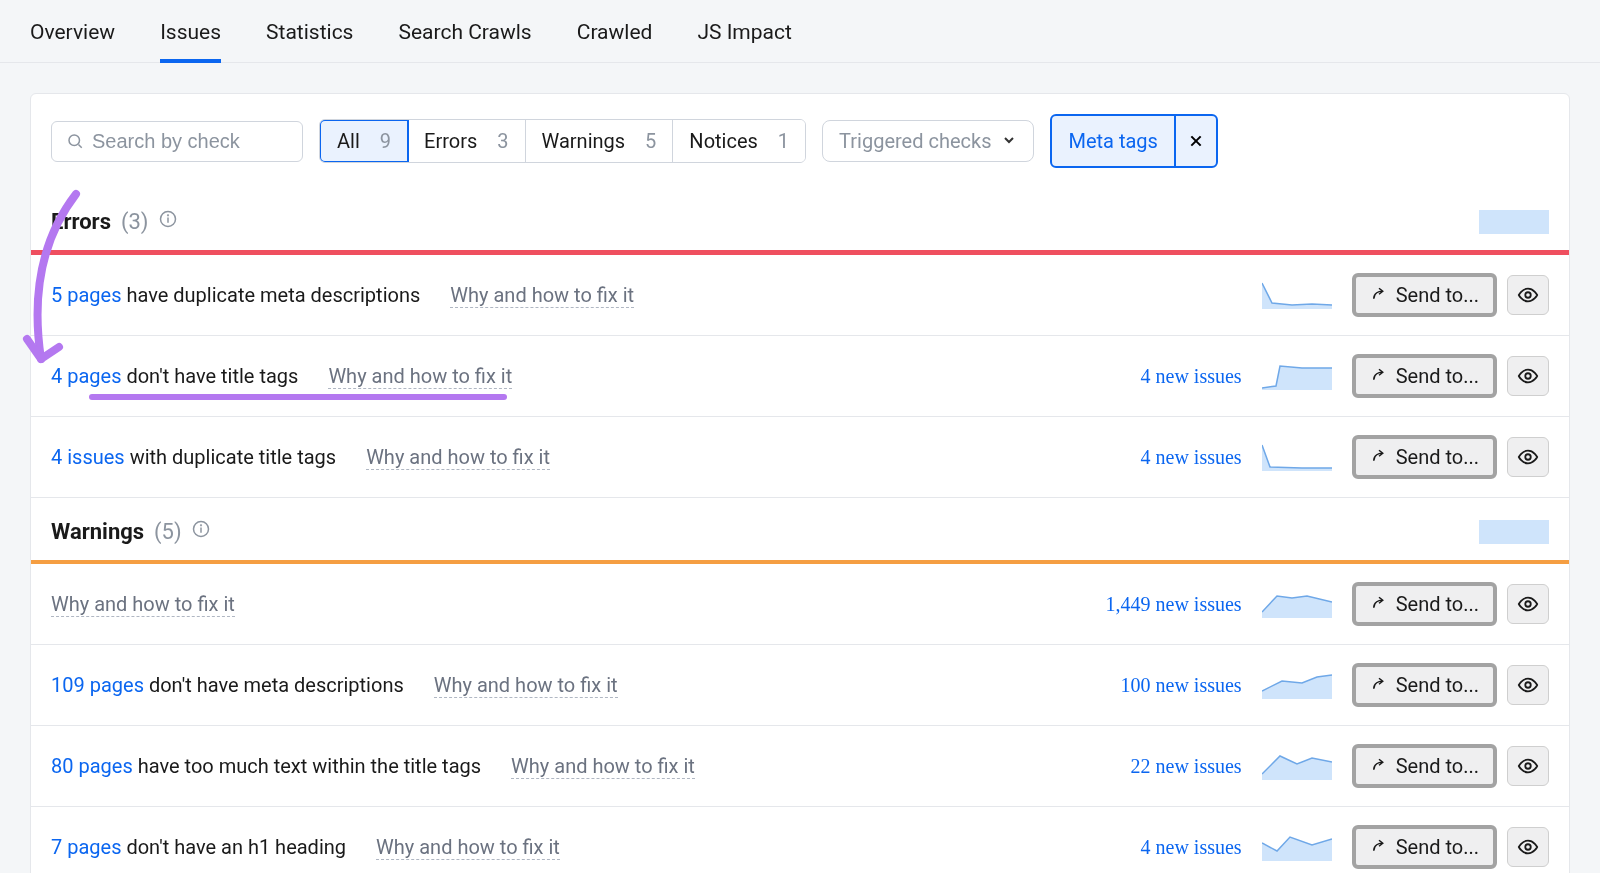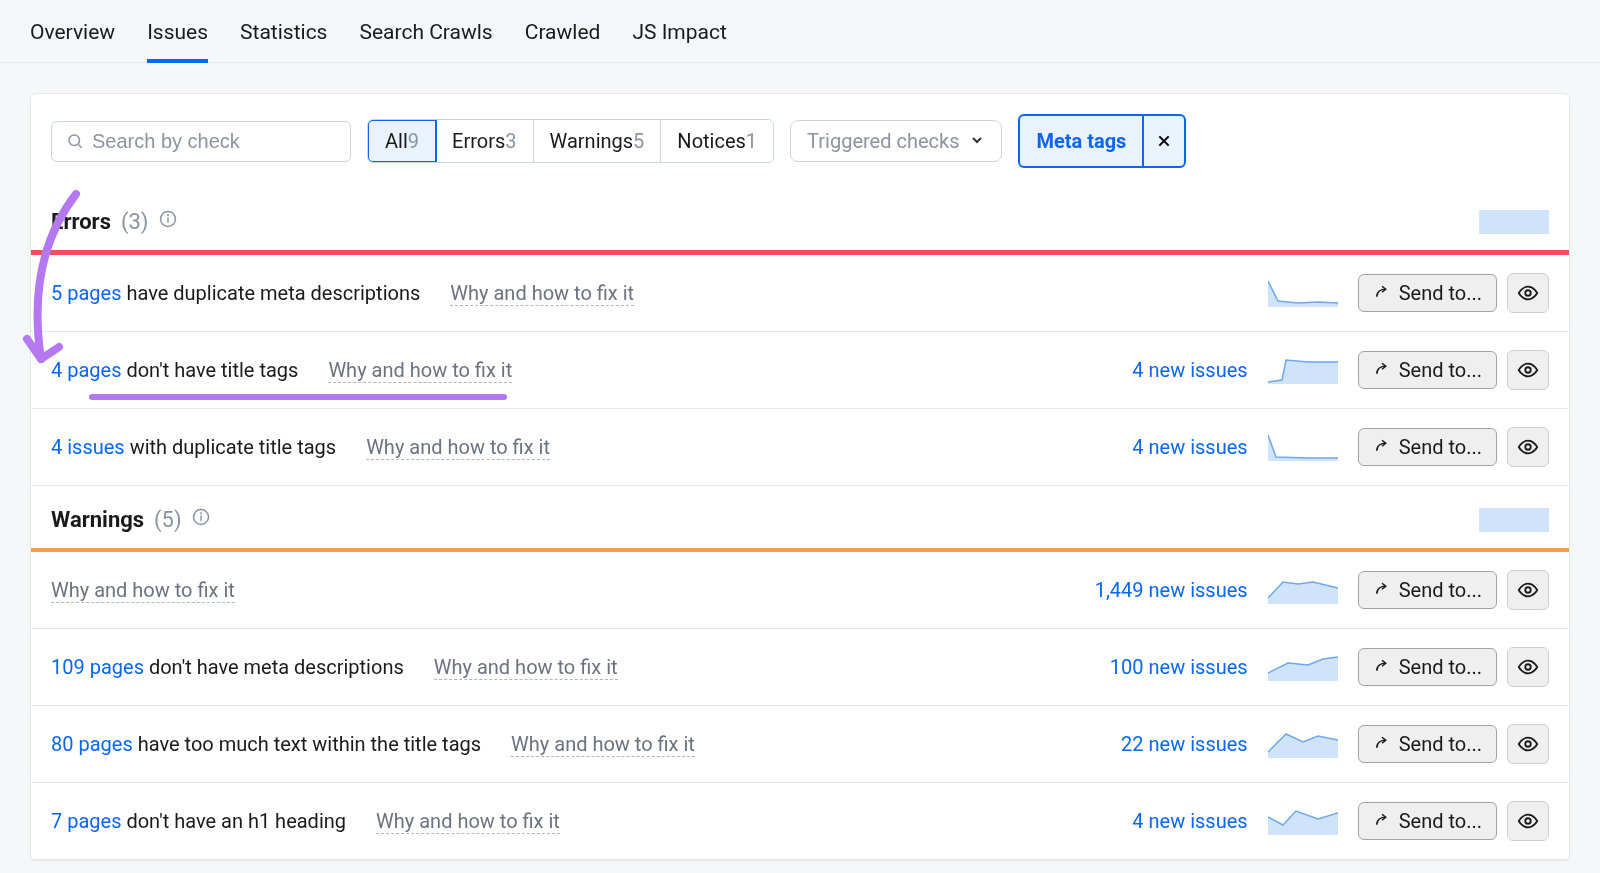--- a/index.html
+++ b/index.html
@@ -4,21 +4,21 @@
 <style>
   * { margin: 0; padding: 0; box-sizing: border-box; }
   body {
     font-family: -apple-system, BlinkMacSystemFont, "Segoe UI", Roboto, Helvetica, Arial, sans-serif;
     background: #f4f6f8;
     color: #1a1a1a;
     font-size: 20px;
   }
   .tabs-nav {
     display: flex;
-    gap: 32px;
+    gap: 45px;
     padding: 20px 30px 0 30px;
     border-bottom: 1px solid #e5e7eb;
     background: #f4f6f8;
   }
   .tabs-nav .tab {
     cursor: pointer;
     padding-bottom: 18px;
     color: #1a1a1a;
     font-size: 21px;
     position: relative;
@@ -48,42 +48,42 @@
     padding: 20px;
     flex-wrap: wrap;
   }
   .search-wrap {
     position: relative;
     display: inline-flex;
     align-items: center;
     border: 1px solid #d0d5dd;
     border-radius: 6px;
     padding: 8px 14px;
-    width: 300px;
+    width: 252px;
     color: #8c949f;
   }
   .search-wrap svg { margin-right: 8px; flex-shrink: 0; }
   .search-wrap input {
     border: none;
     outline: none;
     font-size: 20px;
     color: #1a1a1a;
     width: 100%;
   }
   .search-wrap input::placeholder { color: #8c949f; }
   .seg-group {
     display: inline-flex;
     border: 1px solid #d0d5dd;
     border-radius: 6px;
     overflow: hidden;
   }
   .seg-btn {
     display: inline-flex;
     align-items: center;
-    gap: 0;
+    gap: 20px;
     padding: 8px 16px;
     cursor: pointer;
     border-right: 1px solid #d0d5dd;
     font-size: 20px;
     background: #fff;
   }
   .seg-btn:last-child { border-right: none; }
   .seg-btn.active {
     background: #eaf2fe;
     border: 2px solid #0b66f0;
@@ -111,21 +111,21 @@
     align-items: stretch;
     border: 2px solid #0b66f0;
     border-radius: 6px;
     background: #eaf2fe;
     overflow: hidden;
   }
   .chip .chip-label {
     padding: 13px 16px;
     color: #0b66f0;
     font-size: 20px;
-    font-weight: 700;
+    font-weight: 400;
   }
   .chip .chip-close {
     border-left: 2px solid #0b66f0;
     padding: 7px 12px;
     display: flex;
     align-items: center;
     cursor: pointer;
   }
   .section-header {
     display: flex;
@@ -155,28 +155,28 @@
   }
   .issue-desc { font-size: 20px; }
   .issue-desc .link { color: #0b66f0; }
   .why-fix {
     color: #6b7280;
     border-bottom: 1px dashed #b0b7c3;
     font-size: 20px;
     cursor: pointer;
   }
   .issue-spacer { flex: 1; }
-  .new-issues { color: #0b66f0; font-size: 20px; cursor: pointer; white-space: nowrap; }
+  .new-issues { color: #0b66f0; font-size: 20px; cursor: pointer; white-space: nowrap; font-family: Liberation Serif, serif; }
   .spark-cell { width: 70px; height: 28px; }
   .row-actions { display: flex; align-items: center; gap: 10px; }
   .send-btn {
     display: inline-flex;
     align-items: center;
     gap: 8px;
-    border: 1px solid #a3a3a3;
+    border: 4px solid #a3a3a3;
     background: #efeff0;
     padding: 6px 14px;
     border-radius: 6px;
     cursor: pointer;
     font-size: 20px;
     color: #1a1a1a;
     white-space: nowrap;
   }
   .eye-btn {
     display: inline-flex;

